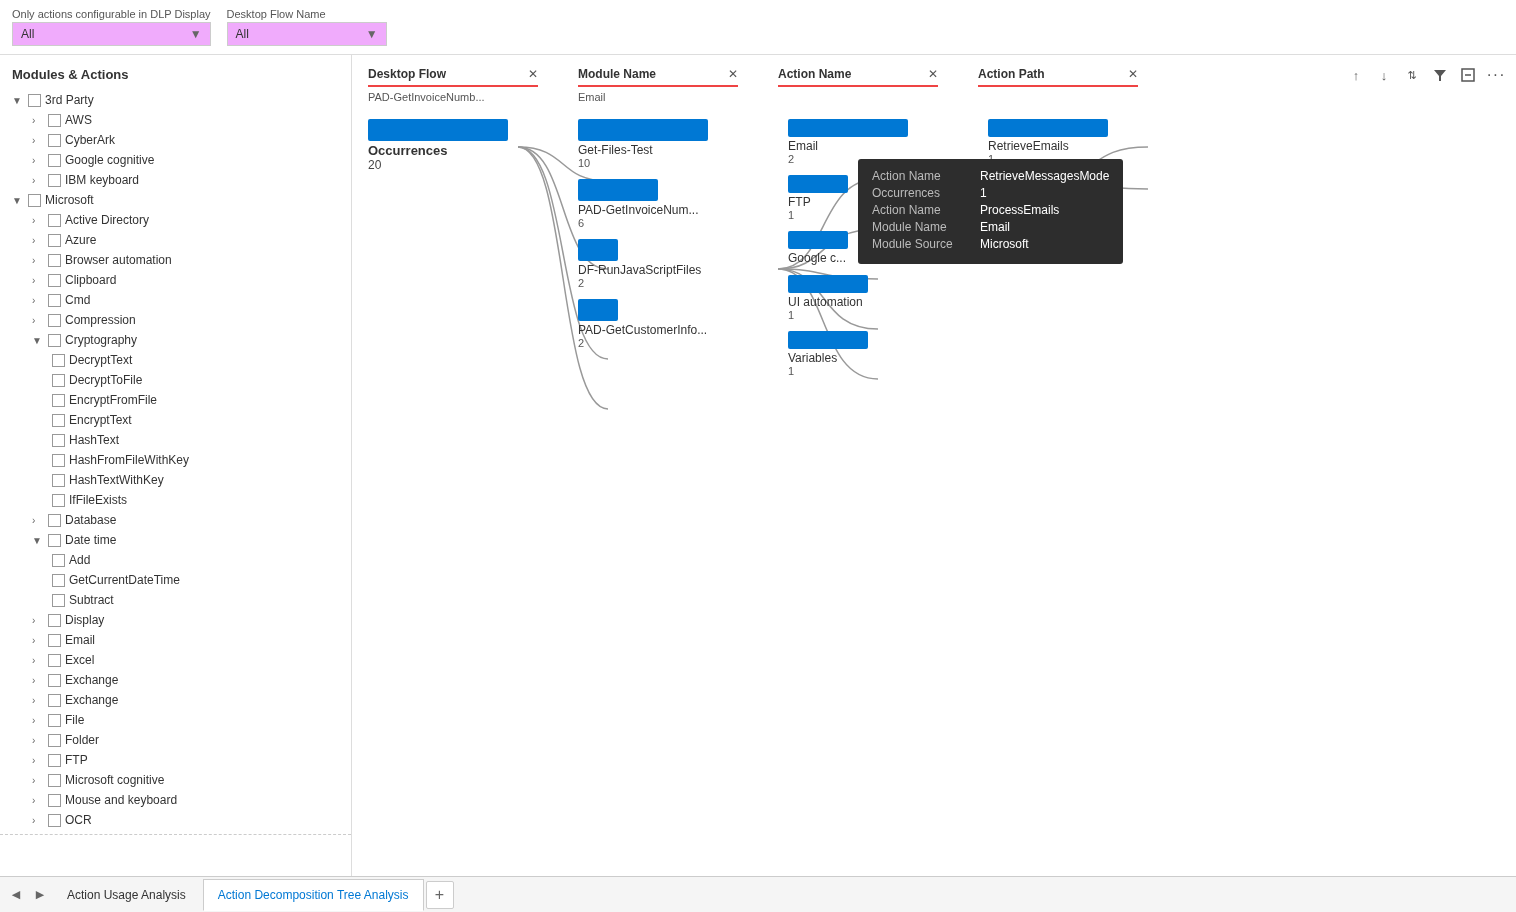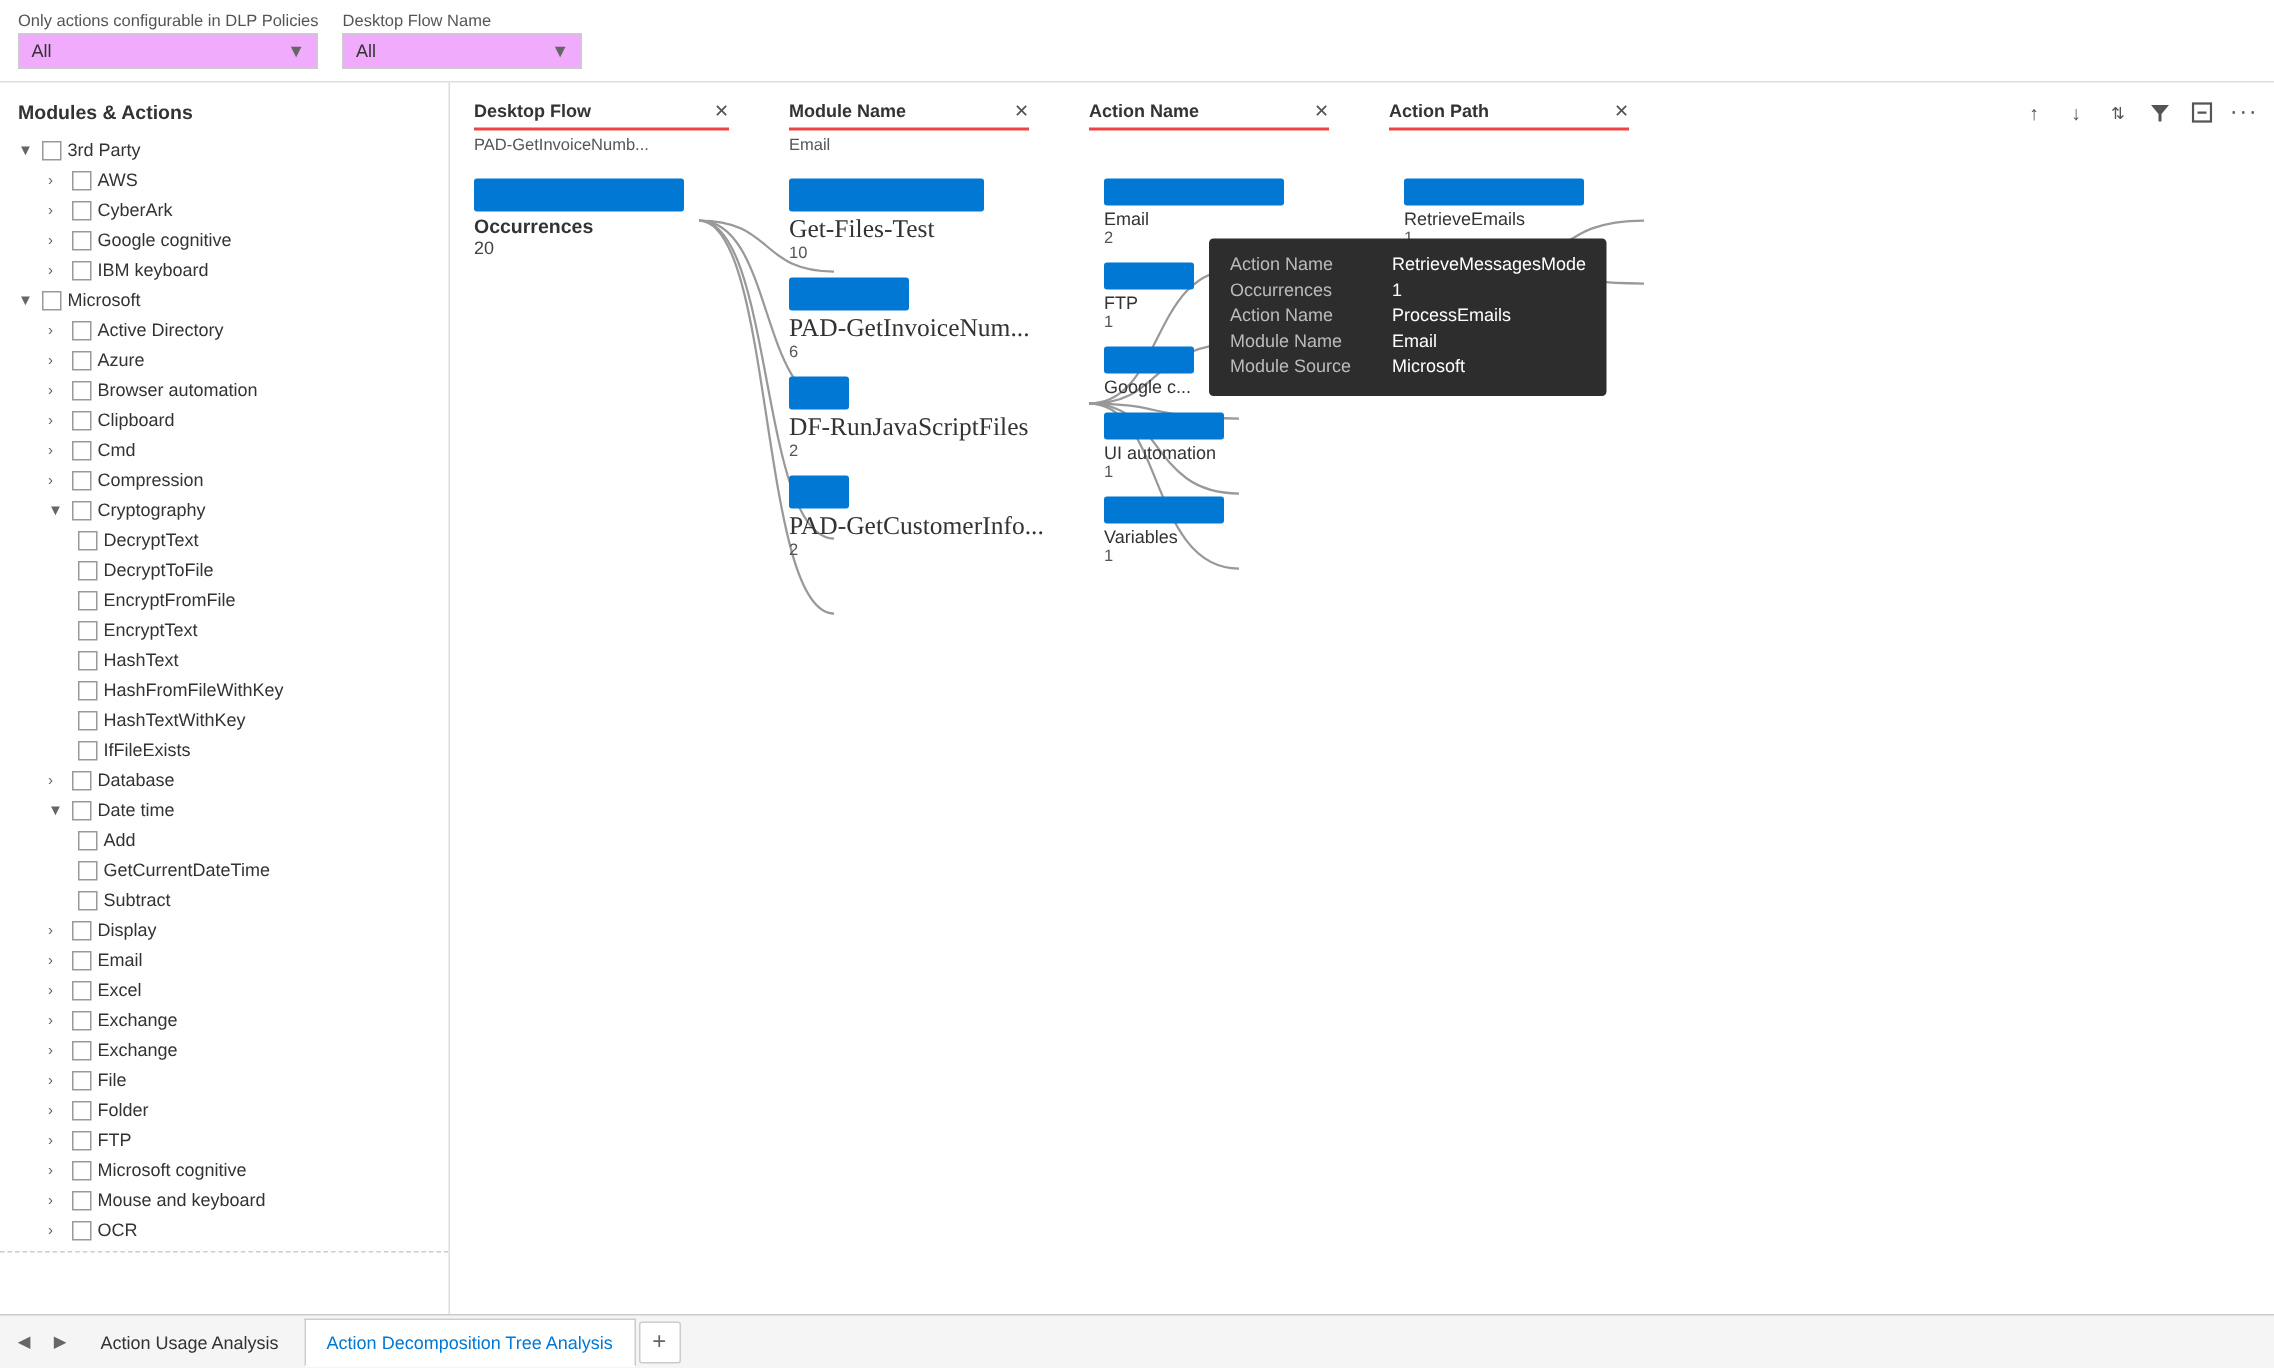--- a/index.html
+++ b/index.html
@@ -9,21 +9,21 @@
     .filter-bar { display: flex; align-items: center; padding: 8px 12px; border-bottom: 1px solid #ddd; gap: 16px; background: #fff; }
     .filter-group { display: flex; flex-direction: column; gap: 2px; }
     .filter-label { font-size: 11px; color: #555; }
     .filter-select { display: flex; align-items: center; border: 1px solid #ccc; padding: 4px 8px; background: #f0abfc; cursor: pointer; min-width: 160px; font-size: 12px; }
     .filter-select .arrow { margin-left: auto; color: #666; }
 
     
     .main-layout { display: flex; flex: 1; overflow: hidden; }
 
     
-    .sidebar { width: 300px; border-right: 1px solid #ddd; overflow-y: auto; padding: 8px 0; flex-shrink: 0; }
+    .sidebar { width: 352px; border-right: 1px solid #ddd; overflow-y: auto; padding: 8px 0; flex-shrink: 0; }
     .sidebar-title { font-size: 13px; font-weight: 600; padding: 4px 12px 8px; }
     .tree-item { display: flex; align-items: center; gap: 4px; padding: 3px 12px; cursor: pointer; font-size: 12px; }
     .tree-item .chevron { color: #666; font-size: 10px; width: 12px; }
     .tree-item .checkbox { width: 13px; height: 13px; border: 1px solid #999; display: inline-block; flex-shrink: 0; }
     .tree-item-child { padding-left: 32px; }
     .tree-item-child2 { padding-left: 52px; }
     .category-label { font-weight: 500; color: #333; }
     .sidebar-divider { border-top: 1px dashed #ccc; margin: 4px 0; }
 
     
@@ -54,41 +54,41 @@
     .header-title { font-size: 12px; font-weight: 600; flex: 1; }
     .header-close { cursor: pointer; color: #555; font-size: 12px; }
 
     .occurrences-block { margin-bottom: 16px; }
     .occ-bar { height: 22px; background: #0078d4; border-radius: 2px; }
     .occ-label { font-size: 13px; font-weight: 600; margin-top: 2px; }
     .occ-count { font-size: 12px; color: #444; }
 
     .flow-node { margin-bottom: 10px; }
     .flow-bar { height: 22px; background: #0078d4; border-radius: 2px; }
-    .flow-name { font-size: 17px; font-weight: 500; margin-top: 2px; font-family: Liberation Serif, serif; }
+    .flow-name { font-size: 12px; font-weight: 500; margin-top: 2px; }
     .flow-count { font-size: 11px; color: #555; }
 
     .module-node { margin-bottom: 10px; }
     .module-bar { height: 18px; background: #0078d4; border-radius: 2px; }
     .module-name { font-size: 12px; font-weight: 500; margin-top: 2px; }
     .module-count { font-size: 11px; color: #555; }
 
     .action-node { margin-bottom: 10px; }
     .action-bar { height: 18px; background: #0078d4; border-radius: 2px; }
     .action-name { font-size: 12px; font-weight: 500; margin-top: 2px; }
     .action-count { font-size: 11px; color: #555; }
 
     .viz-scroll { overflow-x: auto; overflow-y: auto; flex: 1; position: relative; padding: 8px 16px; }
   </style>
 </head>
 <body>
 
 <div class="filter-bar">
   <div class="filter-group">
-    <span class="filter-label">Only actions configurable in DLP Policies</span>
+    <span class="filter-label">Only actions configurable in DLP Display</span>
     <div class="filter-select">
       <span>All</span>
       <span class="arrow">▼</span>
     </div>
   </div>
   <div class="filter-group">
     <span class="filter-label">Desktop Flow Name</span>
     <div class="filter-select">
       <span>All</span>
       <span class="arrow">▼</span>

